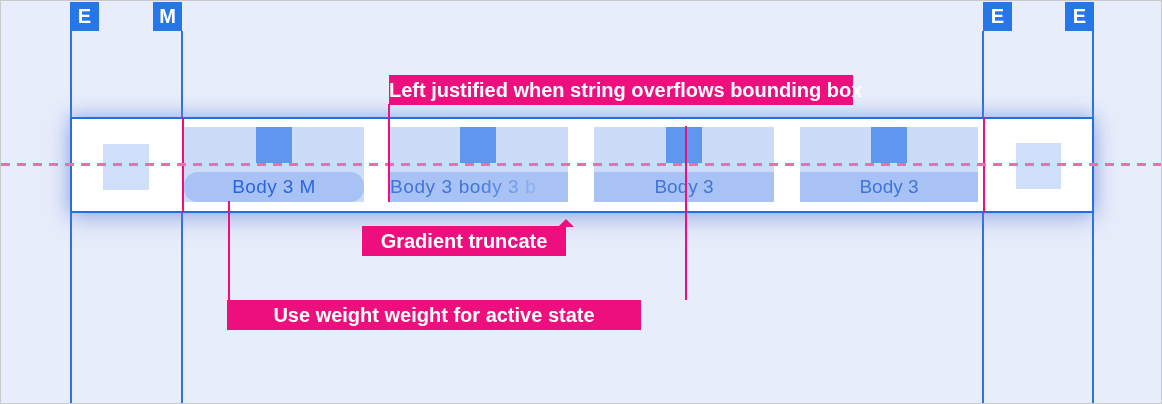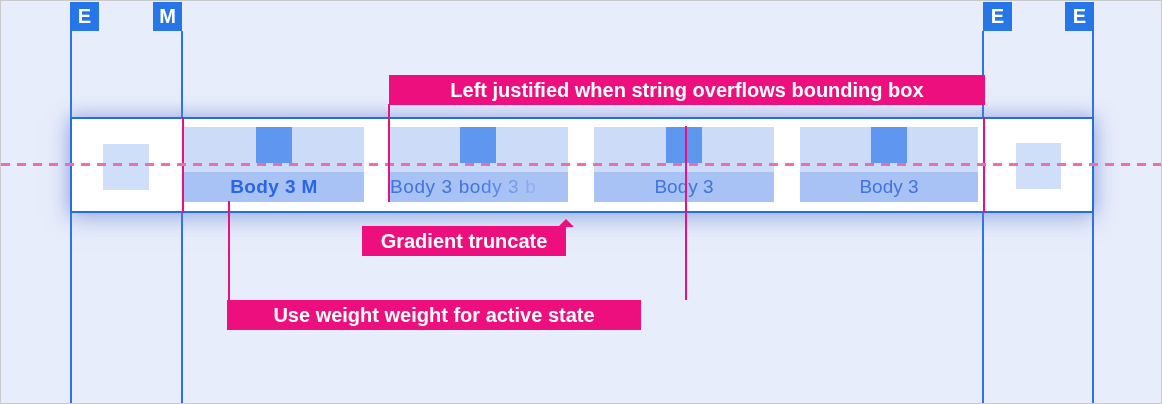--- a/index.html
+++ b/index.html
@@ -24,21 +24,21 @@
   }
   .nav-square{position:absolute;width:46px;height:46px;background:#cfdef9;}
   .boundary{position:absolute;top:-2px;height:96px;width:2px;background:#ec107e;z-index:4;}
   .tab{position:absolute;top:8px;width:180px;height:75px;background:#ccdbf7;}
   .tab-icon{position:absolute;top:0;left:50%;margin-left:-18px;width:36px;height:36px;background:#5e96f0;}
   .tab-band{
     position:absolute;left:0;right:0;bottom:0;height:30px;background:#a8c2f5;
     font-size:19px;color:#4175da;line-height:30px;text-align:center;
     white-space:nowrap;overflow:hidden;
   }
-  .tab.active .tab-band{font-weight:bold;color:#2b66e2;letter-spacing:.4px;}
+  .tab.active .tab-band{font-weight:normal;color:#2b66e2;letter-spacing:.4px;border-radius:14px;}
   .tab.truncate .tab-band{text-align:left;padding-left:2px;letter-spacing:.6px;}
   .fade{position:absolute;top:0;bottom:0;right:0;width:90px;
     background:linear-gradient(90deg,rgba(168,194,245,0) 0%,#a8c2f5 80%);}
   
   .dashline{
     position:absolute;left:0;right:0;top:162px;height:3px;z-index:6;
     background:repeating-linear-gradient(90deg,#ee6cb0 0 9px,rgba(0,0,0,0) 9px 16px);
   }
   
   .connector{position:absolute;width:2px;background:#ec107e;z-index:7;}
@@ -103,21 +103,21 @@
       </div>
     </div>
   </div>
 
   <div class="dashline"></div>
 
   <div class="connector" style="left:387px;top:103px;height:98px"></div>
   <div class="connector" style="left:227px;top:200px;height:99px"></div>
   <div class="connector" style="left:684px;top:125px;height:174px"></div>
 
-  <div class="note" style="left:388px;top:74px;width:596px">Left justified when string overflows bounding box</div>
+  <div class="note" style="left:388px;top:74px;width:464px">Left justified when string overflows bounding box</div>
 
   <div class="note" style="left:361px;top:225px;width:204px">
     <div class="pointer-up"></div>
     <span>Gradient truncate</span>
   </div>
 
   <div class="note" style="left:226px;top:299px;width:414px">Use weight weight for active state</div>
 
 
 </div>

